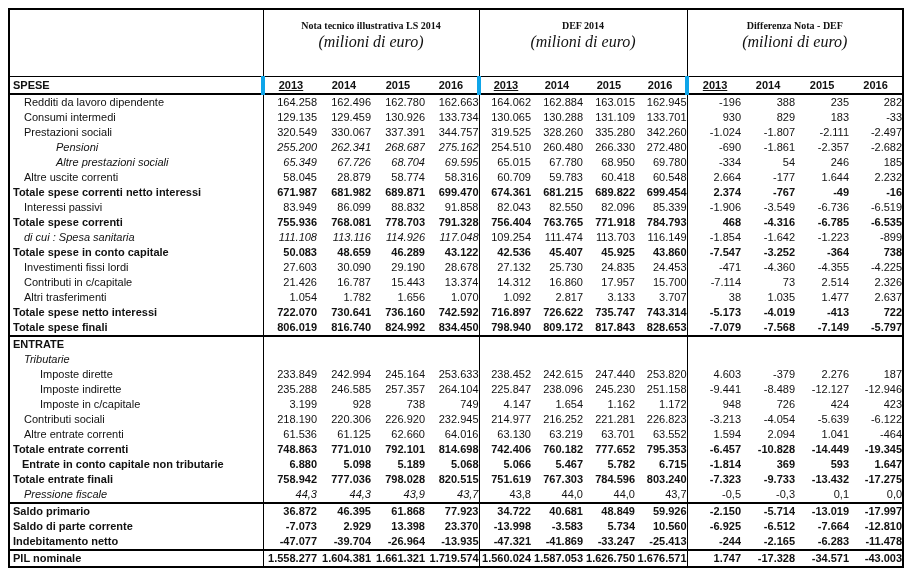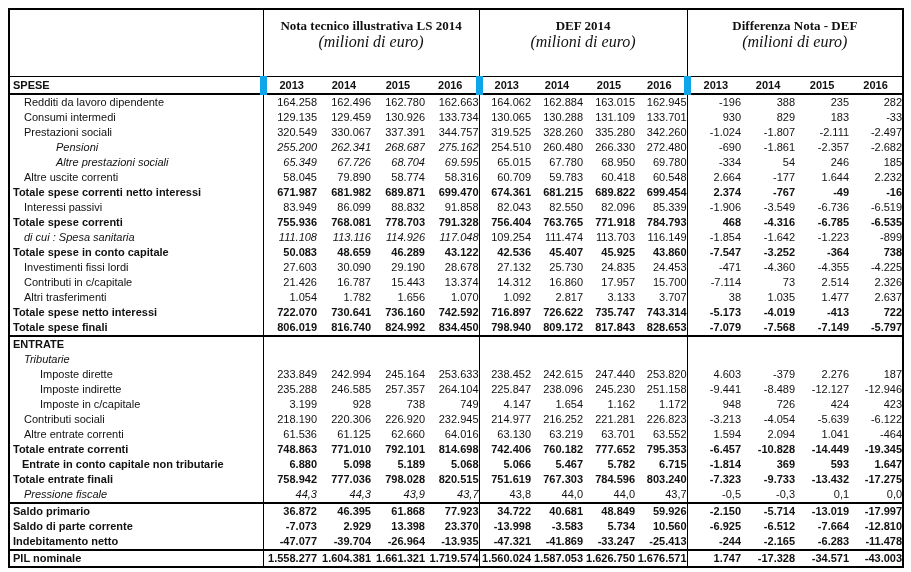--- a/index.html
+++ b/index.html
@@ -19,30 +19,30 @@
   }
   
   col.c-label { width:254px; }
   col.c-n1 { width:54px; } col.c-n2 { width:52px; } col.c-n3 { width:54px; }
 
   
   tr.title-row th { height:66px; border-bottom:1px solid #000; vertical-align:top; }
   tr.title-row th.corner { border-bottom:1px solid #000; }
   th.group-head { border-left:1px solid #000; text-align:center; }
   .g-title {
-    font-family:"Liberation Serif", serif; font-weight:bold; font-size:13px;
+    font-family:"Liberation Serif", serif; font-weight:bold; font-size:10px;
     padding-top:7px; line-height:17px;
   }
   .g-sub {
     font-family:"Liberation Serif", serif; font-style:italic; font-weight:normal;
     font-size:16px; line-height:15px;
   }
   tr.year-row th { border-bottom:2px solid #000; font-weight:bold; text-align:center; height:16px;margin-left:44px; }
   tr.year-row th.spese { text-align:left; padding-left:3px; }
-  tr.year-row th.gs { border-left:7px solid #0ea5e9; }
+  tr.year-row th.gs { border-left:4px solid #0ea5e9;text-decoration:underline; }
 
   
   td.lbl { text-align:left; }
   td.num { text-align:right; padding-right:7px; }
   td.gs  { border-left:1px solid #000; }
   tr.r-bold td { font-weight:bold; }
   tr.r-italic td.lbl { font-style:italic; }
   tr.r-italic td.nota { font-style:italic; }
   tr.r-sep td { border-top:2px solid #000; }
 </style>
@@ -170,21 +170,21 @@
           <td class="num def">68.950</td>
           <td class="num def">69.780</td>
           <td class="num diff gs">-334</td>
           <td class="num diff">54</td>
           <td class="num diff">246</td>
           <td class="num diff">185</td>
         </tr>
         <tr>
           <td class="lbl" style="padding-left: 14px;">Altre uscite correnti</td>
           <td class="num nota gs">58.045</td>
-          <td class="num nota">79.890</td>
+          <td class="num nota">28.879</td>
           <td class="num nota">58.774</td>
           <td class="num nota">58.316</td>
           <td class="num def gs">60.709</td>
           <td class="num def">59.783</td>
           <td class="num def">60.418</td>
           <td class="num def">60.548</td>
           <td class="num diff gs">2.664</td>
           <td class="num diff">-177</td>
           <td class="num diff">1.644</td>
           <td class="num diff">2.232</td>

